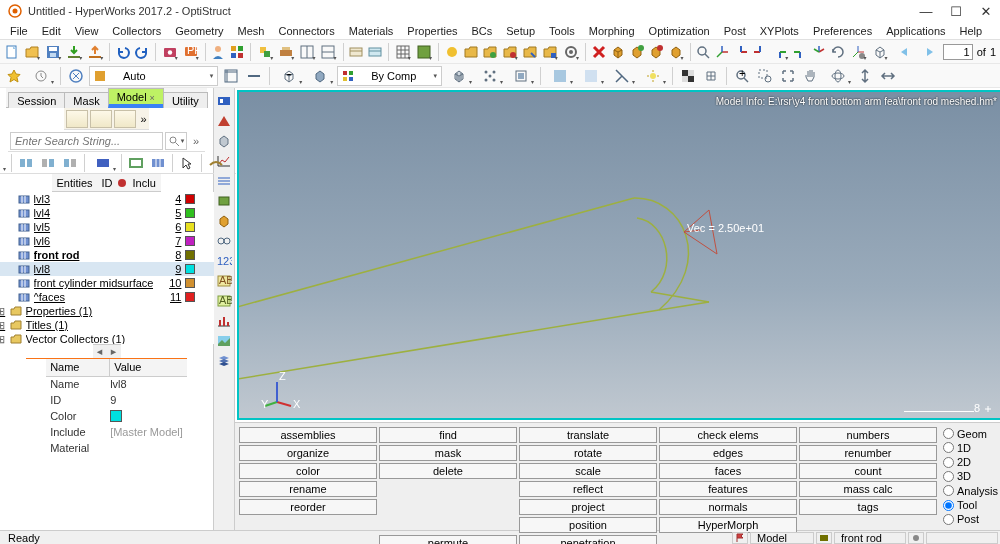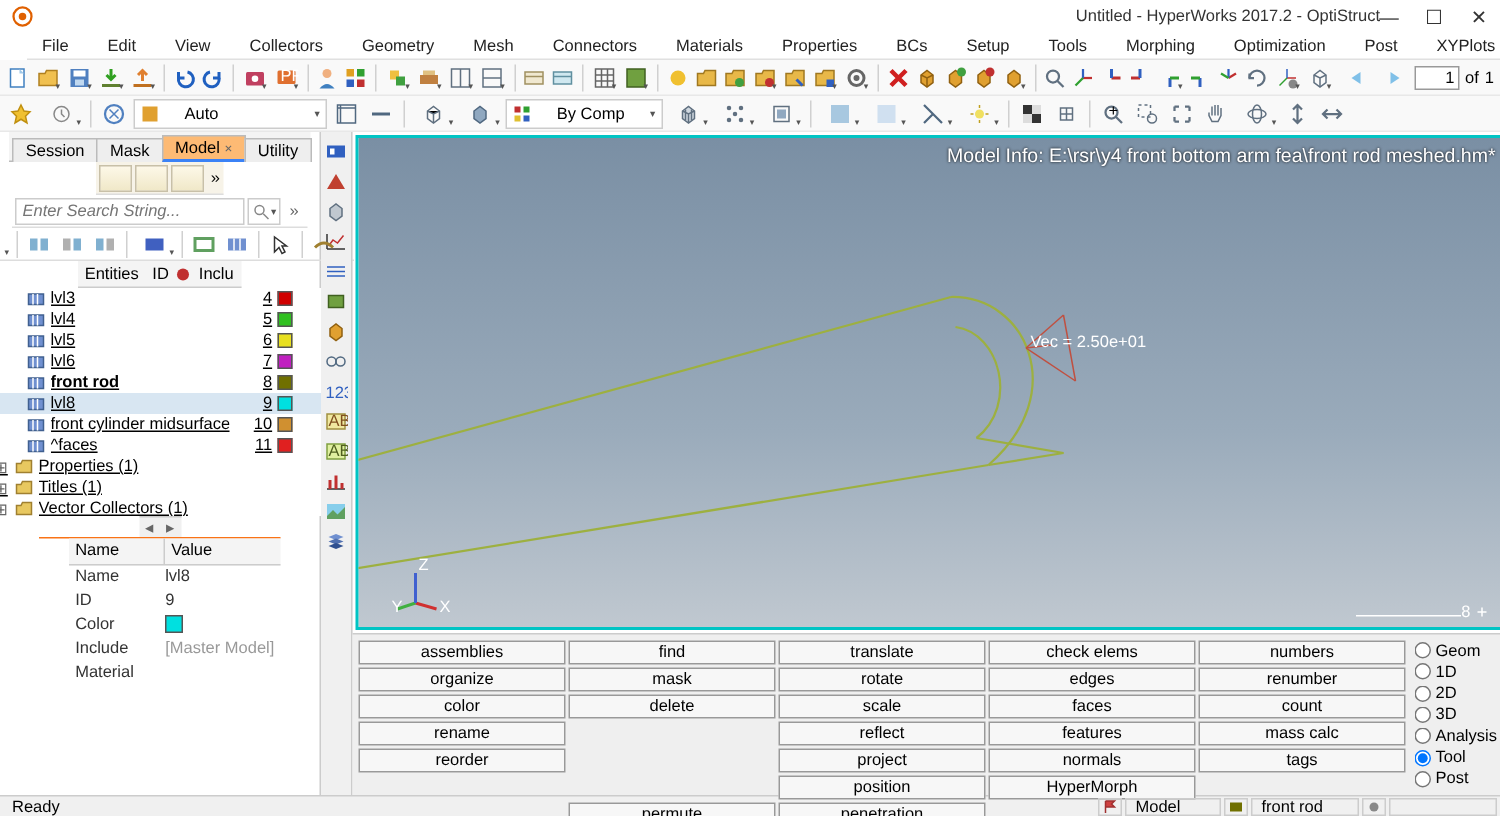--- a/index.html
+++ b/index.html
@@ -1,26 +1,26 @@
 <!DOCTYPE html>
 <html><head>
 <meta charset="utf-8">
 <style>
   * { box-sizing: border-box; margin: 0; padding: 0; font-family: "Segoe UI", Tahoma, sans-serif; font-size: 11px; }
   html, body { width: 1000px; height: 544px; background: #fff; overflow: hidden; user-select: none; }
 
   
-  .titlebar { height: 22px; display: flex; align-items: center; padding: 0 8px; background: #fff; text-align: right; }
+  .titlebar { height: 22px; display: flex; align-items: center; padding: 0 8px; background: #fff; }
   .titlebar .appicon { width: 14px; height: 14px; margin-right: 6px; }
   .titlebar .title { flex: 1; color: #333; }
   .titlebar .winbtns { display: flex; gap: 18px; }
   .titlebar .winbtns span { width: 12px; height: 12px; display: inline-flex; align-items: center; justify-content: center; color: #333; font-size: 13px; cursor: default; }
 
   
-  .menubar { height: 18px; display: flex; align-items: center; padding: 0 4px; gap: 14px; border-bottom: 1px solid #e0e0e0; margin-left: 18px; }
+  .menubar { height: 18px; display: flex; align-items: center; padding: 0 4px; gap: 2px; border-bottom: 1px solid #e0e0e0; }
   .menubar span { padding: 1px 6px; color: #222; cursor: default; }
 
   
   .tbrow { height: 24px; display: flex; align-items: center; padding: 2px 4px; gap: 3px; border-bottom: 1px solid #e8e8e8; background: #f9f9f9; }
   .tbrow.row2 { background: #f9f9f9; }
   .tbbtn { width: 20px; height: 20px; display: inline-flex; align-items: center; justify-content: center; border-radius: 2px; cursor: default; position: relative; }
   .tbbtn.dd { width: 28px; }
   .tbbtn .drop { position: absolute; right: 1px; bottom: 1px; font-size: 6px; color: #555; }
   .tbsep { width: 1px; height: 18px; background: #d0d0d0; margin: 0 2px; }
   .tbrow .spacer { flex: 1; }
@@ -34,21 +34,21 @@
   
   .main { display: flex; height: calc(544px - 22px - 18px - 24px - 24px - 14px); }
   .left { width: 214px; display: flex; flex-direction: column; border-right: 1px solid #ccc; align-items: center; }
   .center-toolbar { width: 24px; background: #f0f0f0; border-right: 1px solid #ccc; display: flex; flex-direction: column; align-items: center; gap: 2px; padding-top: 4px; }
   .center-toolbar .vbtn { width: 20px; height: 18px; display: flex; align-items: center; justify-content: center; cursor: default; }
   .right { flex: 1; display: flex; flex-direction: column; }
 
   
   .ltabs { height: 20px; display: flex; align-items: flex-end; background: #f4f4f4; border-bottom: 1px solid #bbb; padding-left: 2px; gap: 0; }
   .ltab { padding: 2px 8px 1px; border: 1px solid #bbb; border-bottom: none; background: #eee; margin-right: -1px; cursor: default; position: relative; top: 1px; }
-  .ltab.active { background: #fdba74; border-bottom: 2px solid #3b82f6; }
+  .ltab.active { background: #bef264; border-bottom: 4px solid #3b82f6; }
   .ltab .x { font-size: 9px; margin-left: 3px; color: #666; }
 
   .lfirstrow { height: 22px; display: flex; align-items: center; background: #f7f3e8; border-bottom: 1px solid #ddd; padding: 2px; gap: 2px; }
   .lfirstrow .sqbtn { width: 22px; height: 18px; border: 1px solid #c8c0a8; background: linear-gradient(#fdf8e8,#f0e8c8); }
 
   .lsearch { height: 22px; display: flex; align-items: center; padding: 2px; gap: 2px; border-bottom: 1px solid #ddd; }
   .lsearch input { flex: 1; height: 18px; border: 1px solid #ccc; padding: 0 4px; font-style: italic; color: #888; font-size: 11px; }
   .lsearch .mag { width: 22px; height: 18px; border: 1px solid #ccc; display: flex; align-items: center; justify-content: center; }
   .lsearch .chev { width: 14px; color: #666; text-align: center; }
 
@@ -80,21 +80,21 @@
   .lprops .phead .pn { width: 64px; border-right: 1px solid #ccc; }
   .lprops .phead .pv { flex: 1; }
   .lprops .prow { height: 16px; display: flex; padding: 1px 4px; }
   .lprops .prow .pn { width: 60px; color: #333; }
   .lprops .prow .pv { flex: 1; color: #333; }
   .lprops .prow .pv.gray { color: #999; }
   .lprops .clrbox { width: 12px; height: 12px; border: 1px solid #555; display: inline-block; }
 
   
   .viewport { flex: 1; position: relative; background: linear-gradient(#7a8fa4 0%, #9aabbb 60%, #c0c8d0 100%); border: 2px solid #00c4c4; margin: 2px 4px 2px 2px; }
-  .modelinfo { position: absolute; top: 4px; right: 8px; color: #fff; font-size: 13px; text-shadow: 0 0 2px #000; }
+  .modelinfo { position: absolute; top: 4px; right: 8px; color: #fff; font-size: 10px; text-shadow: 0 0 2px #000; }
   .veclabel { position: absolute; top: 130px; left: 448px; color: #fff; font-size: 11px; }
   .triad { position: absolute; bottom: 6px; left: 22px; width: 40px; height: 40px; }
   .scalebar { position: absolute; right: 12px; bottom: 4px; color: #fff; font-size: 10px; }
   .scalebar .bar { display: inline-block; width: 70px; border-bottom: 1px solid #fff; height: 5px; vertical-align: middle; }
 
   
   .cmdpanel { height: 108px; background: #efefef; border-top: 1px solid #ccc; display: flex; padding: 4px; gap: 0; }
   .cmdcols { display: grid; grid-template-columns: 138px 138px 138px 138px 138px; grid-auto-rows: 17px; gap: 1px 2px; align-content: start; }
   .cmdbtn { border: 1px solid #999; background: #f7f7f7; text-align: center; line-height: 14px; height: 16px; cursor: default; font-size: 11px; }
   .cmdbtn:empty { border: none; background: transparent; }

